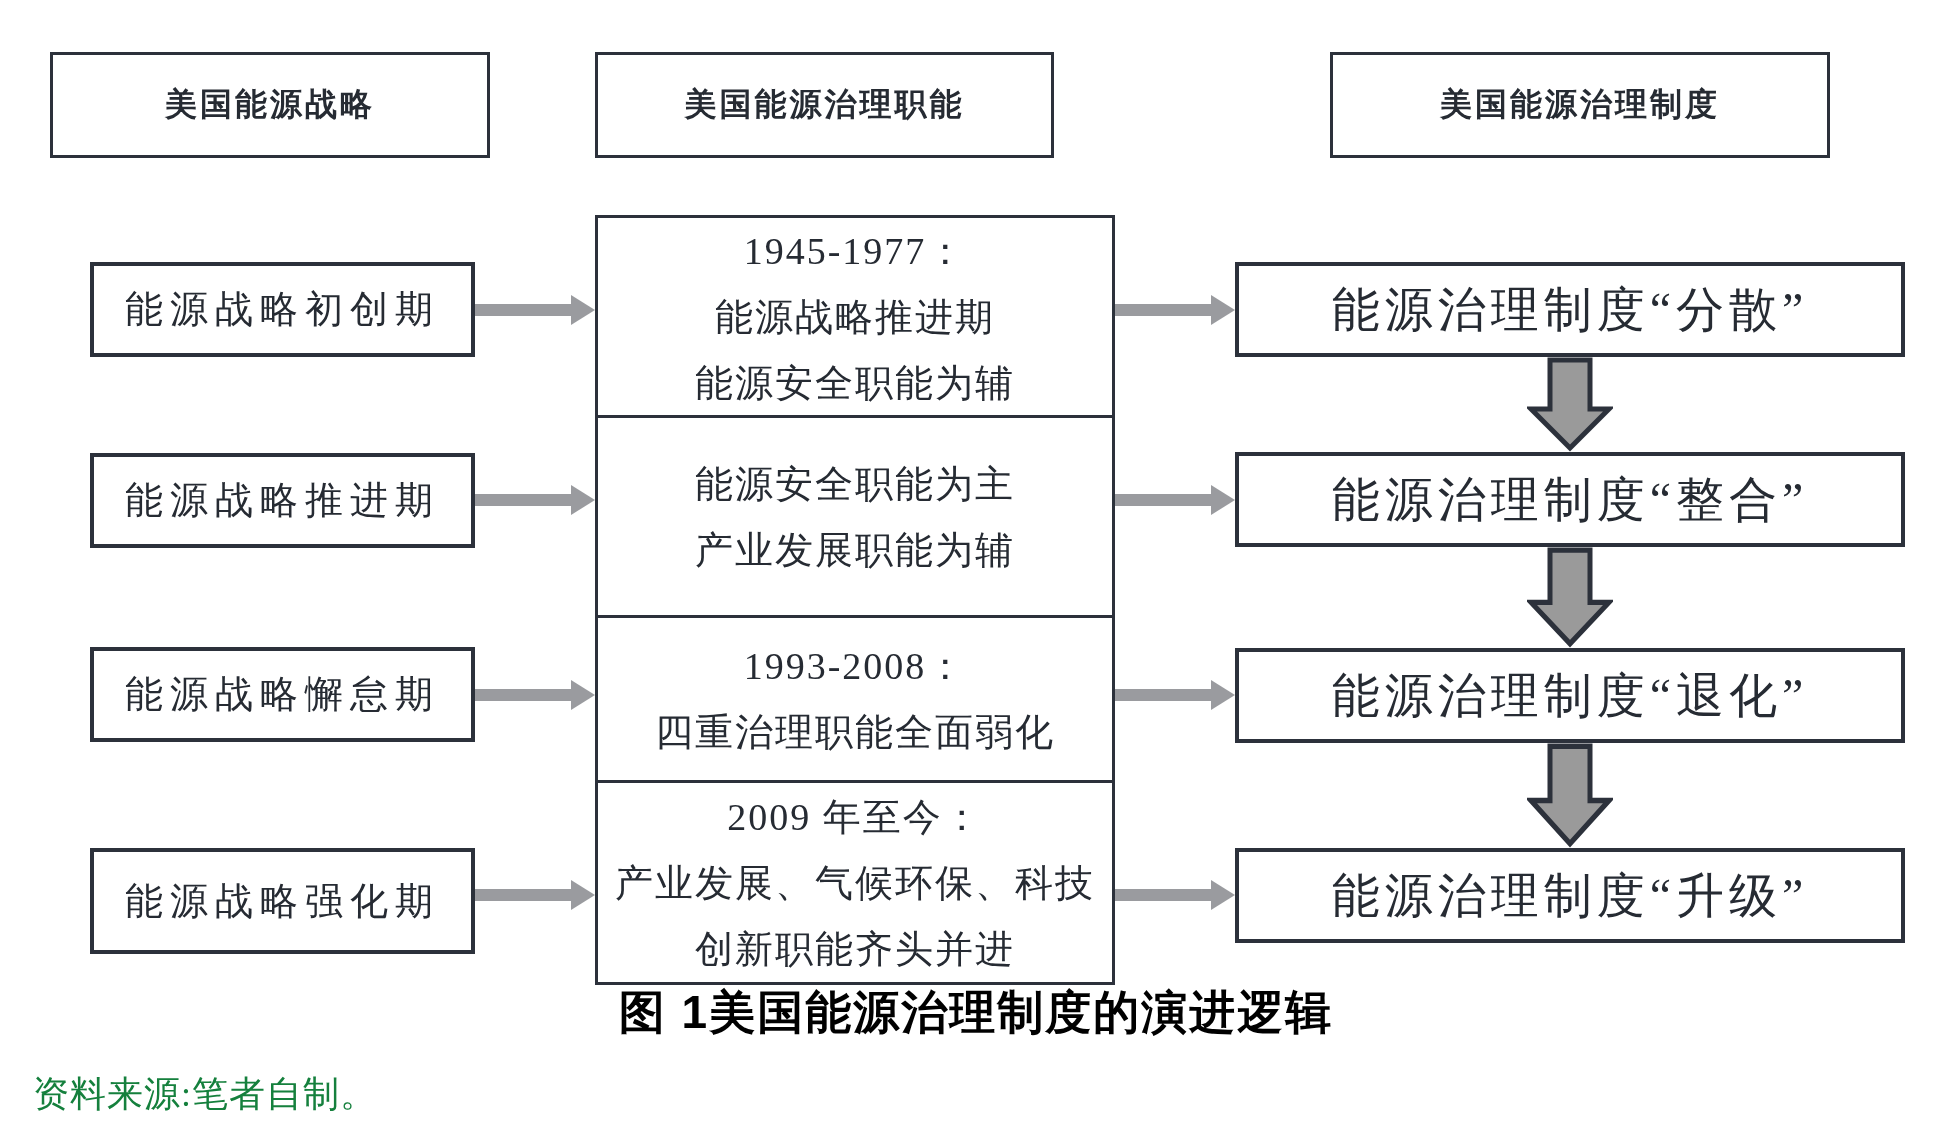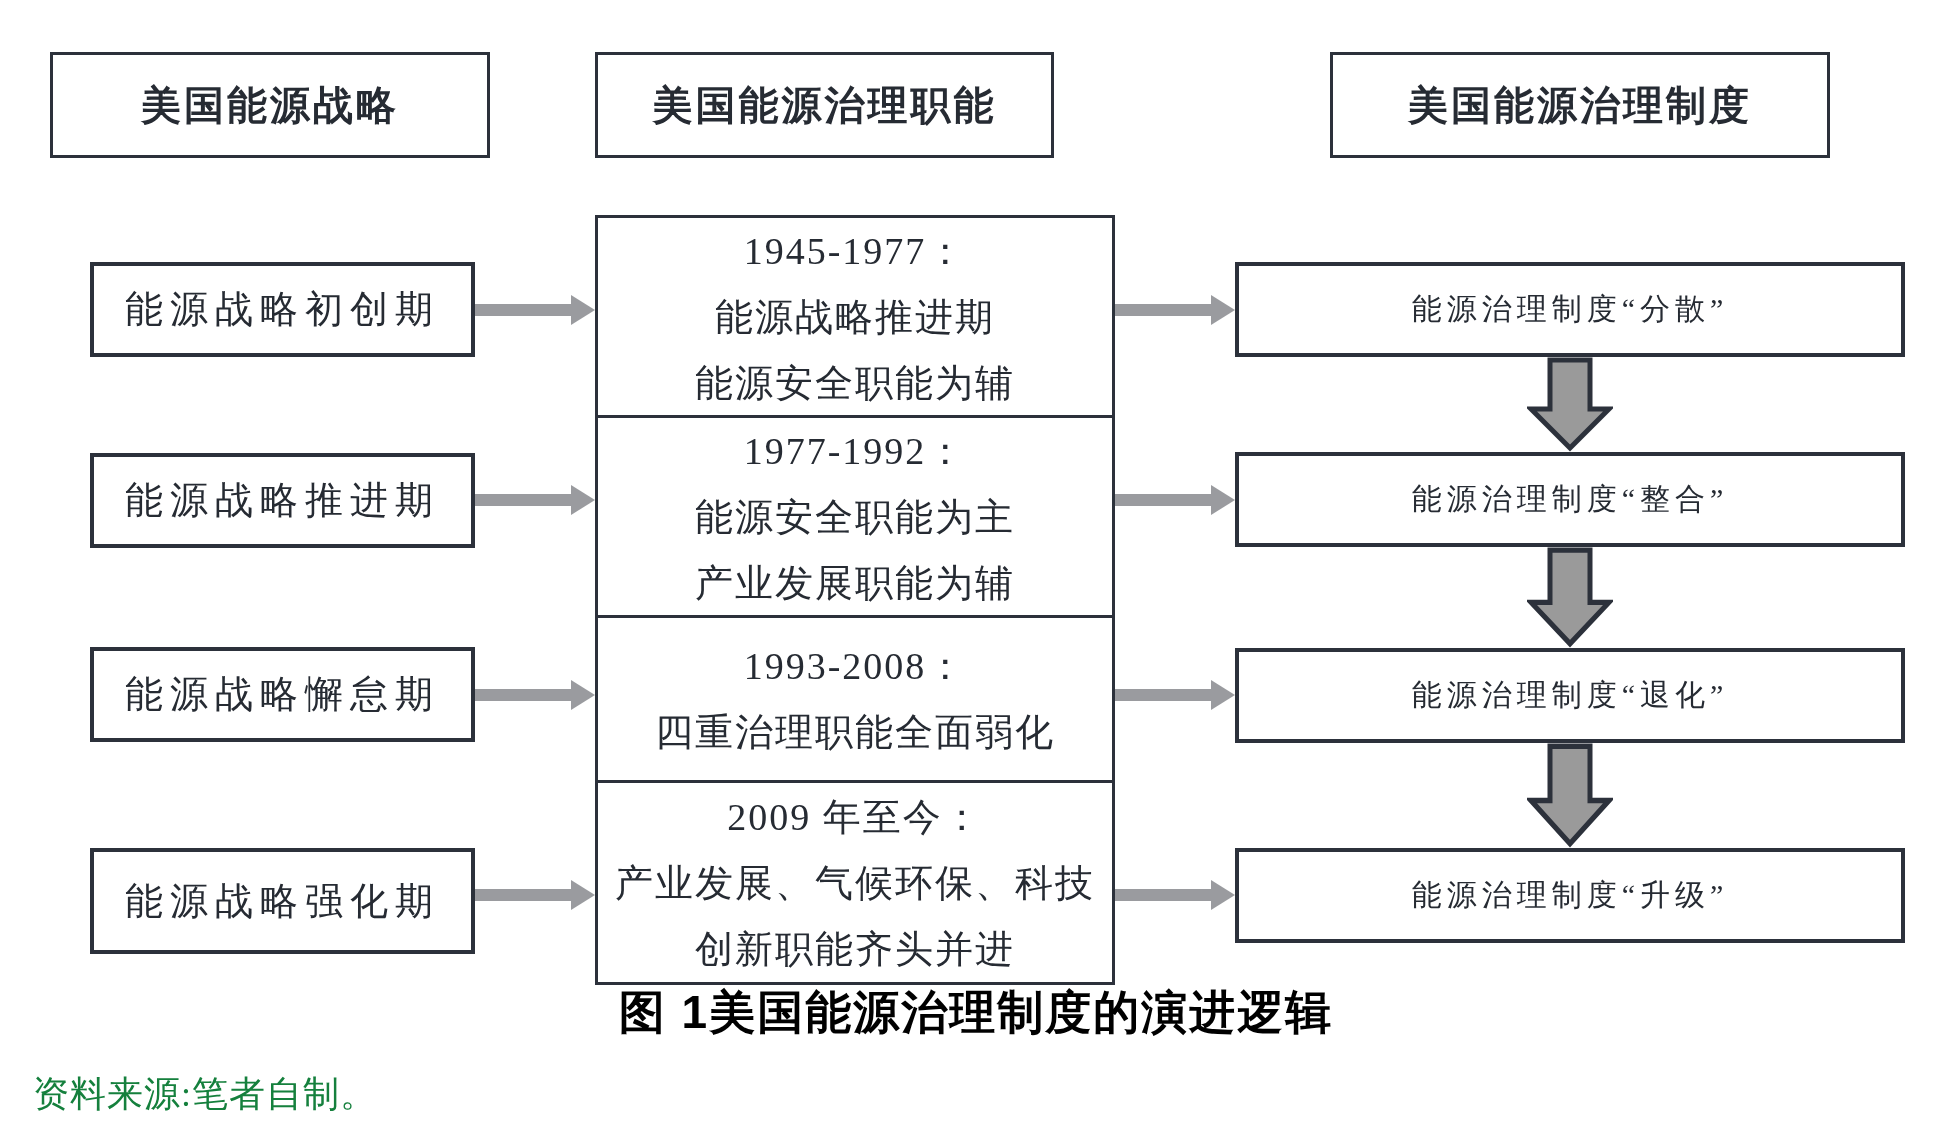--- a/index.html
+++ b/index.html
@@ -5,23 +5,23 @@
   html,body{margin:0;padding:0;background:#ffffff;}
   .canvas{
     position:relative;width:1952px;height:1144px;background:#ffffff;
     font-family:"Liberation Serif","DejaVu Serif",serif;color:#262b33;overflow:hidden;
   }
   .box{
     position:absolute;box-sizing:border-box;background:#ffffff;
     border:3px solid #2c313b;display:flex;align-items:center;justify-content:center;
     text-align:center;
   }
-  .header-box{font-weight:bold;font-size:40px;letter-spacing:3px;}
+  .header-box{font-weight:bold;font-size:32px;letter-spacing:3px;}
   .stage-box{border-width:4px;font-size:38px;letter-spacing:7px;}
-  .inst-box{border-width:4px;font-size:30px;letter-spacing:5px;}
+  .inst-box{border-width:4px;font-size:48px;letter-spacing:5px;}
   .mid-box{flex-direction:column;font-size:38px;letter-spacing:2px;line-height:66px;}
   .mid-line{white-space:nowrap;}
   .h-arrow,.v-arrow{position:absolute;display:block;}
   .caption{
     position:absolute;left:0;top:982px;width:100%;text-align:center;
     font-family:"Liberation Sans","DejaVu Sans",sans-serif;font-weight:bold;
     font-size:46px;color:#000000;letter-spacing:2px;white-space:nowrap;
   }
   .caption .gap{}
   .source{
@@ -55,21 +55,20 @@
   <div class="box stage-box" style="left:90px;top:848px;width:385px;height:106px">
     <span>能源战略强化期</span>
   </div>
 
   <div class="box mid-box" style="left:595px;top:215px;width:520px;height:203px">
     <div class="mid-line">1945-1977：</div>
     <div class="mid-line">能源战略推进期</div>
     <div class="mid-line">能源安全职能为辅</div>
   </div>
   <div class="box mid-box" style="left:595px;top:415px;width:520px;height:203px">
-    <div class="mid-line">1977-1992：</div>
     <div class="mid-line">能源安全职能为主</div>
     <div class="mid-line">产业发展职能为辅</div>
   </div>
   <div class="box mid-box" style="left:595px;top:615px;width:520px;height:168px">
     <div class="mid-line">1993-2008：</div>
     <div class="mid-line">四重治理职能全面弱化</div>
   </div>
   <div class="box mid-box" style="left:595px;top:780px;width:520px;height:205px">
     <div class="mid-line">2009 年至今：</div>
     <div class="mid-line">产业发展、气候环保、科技</div>

